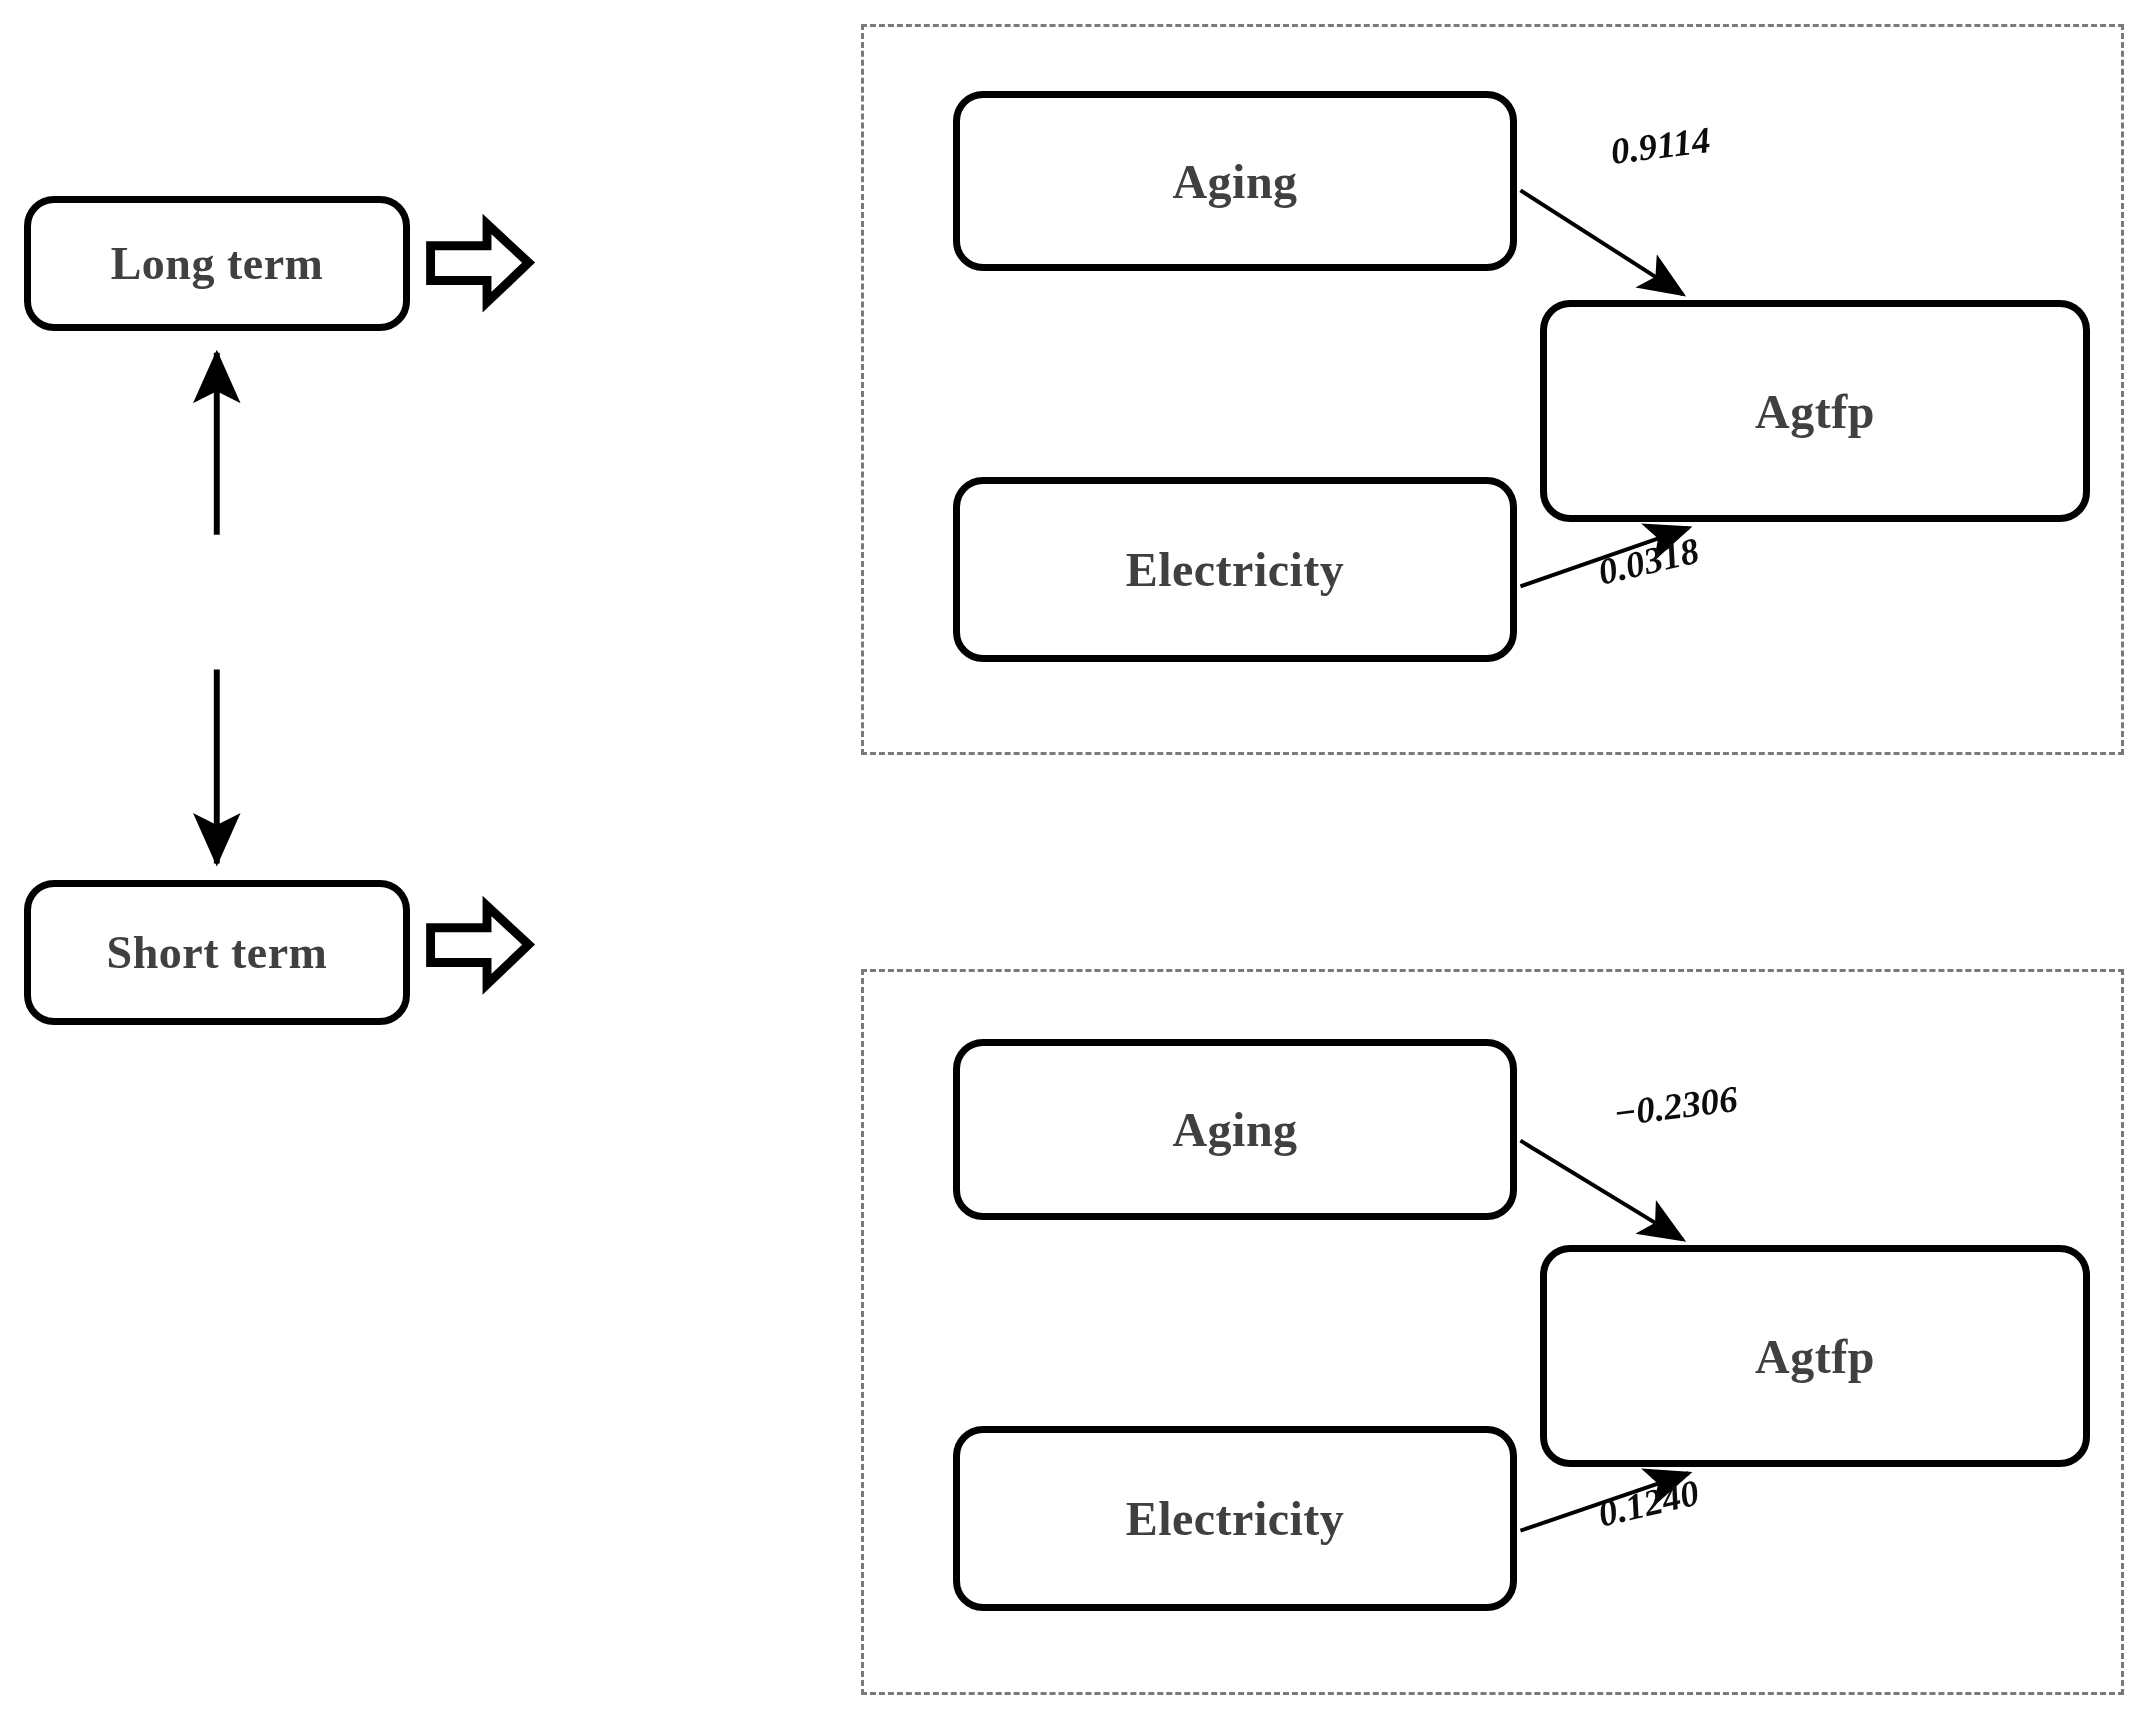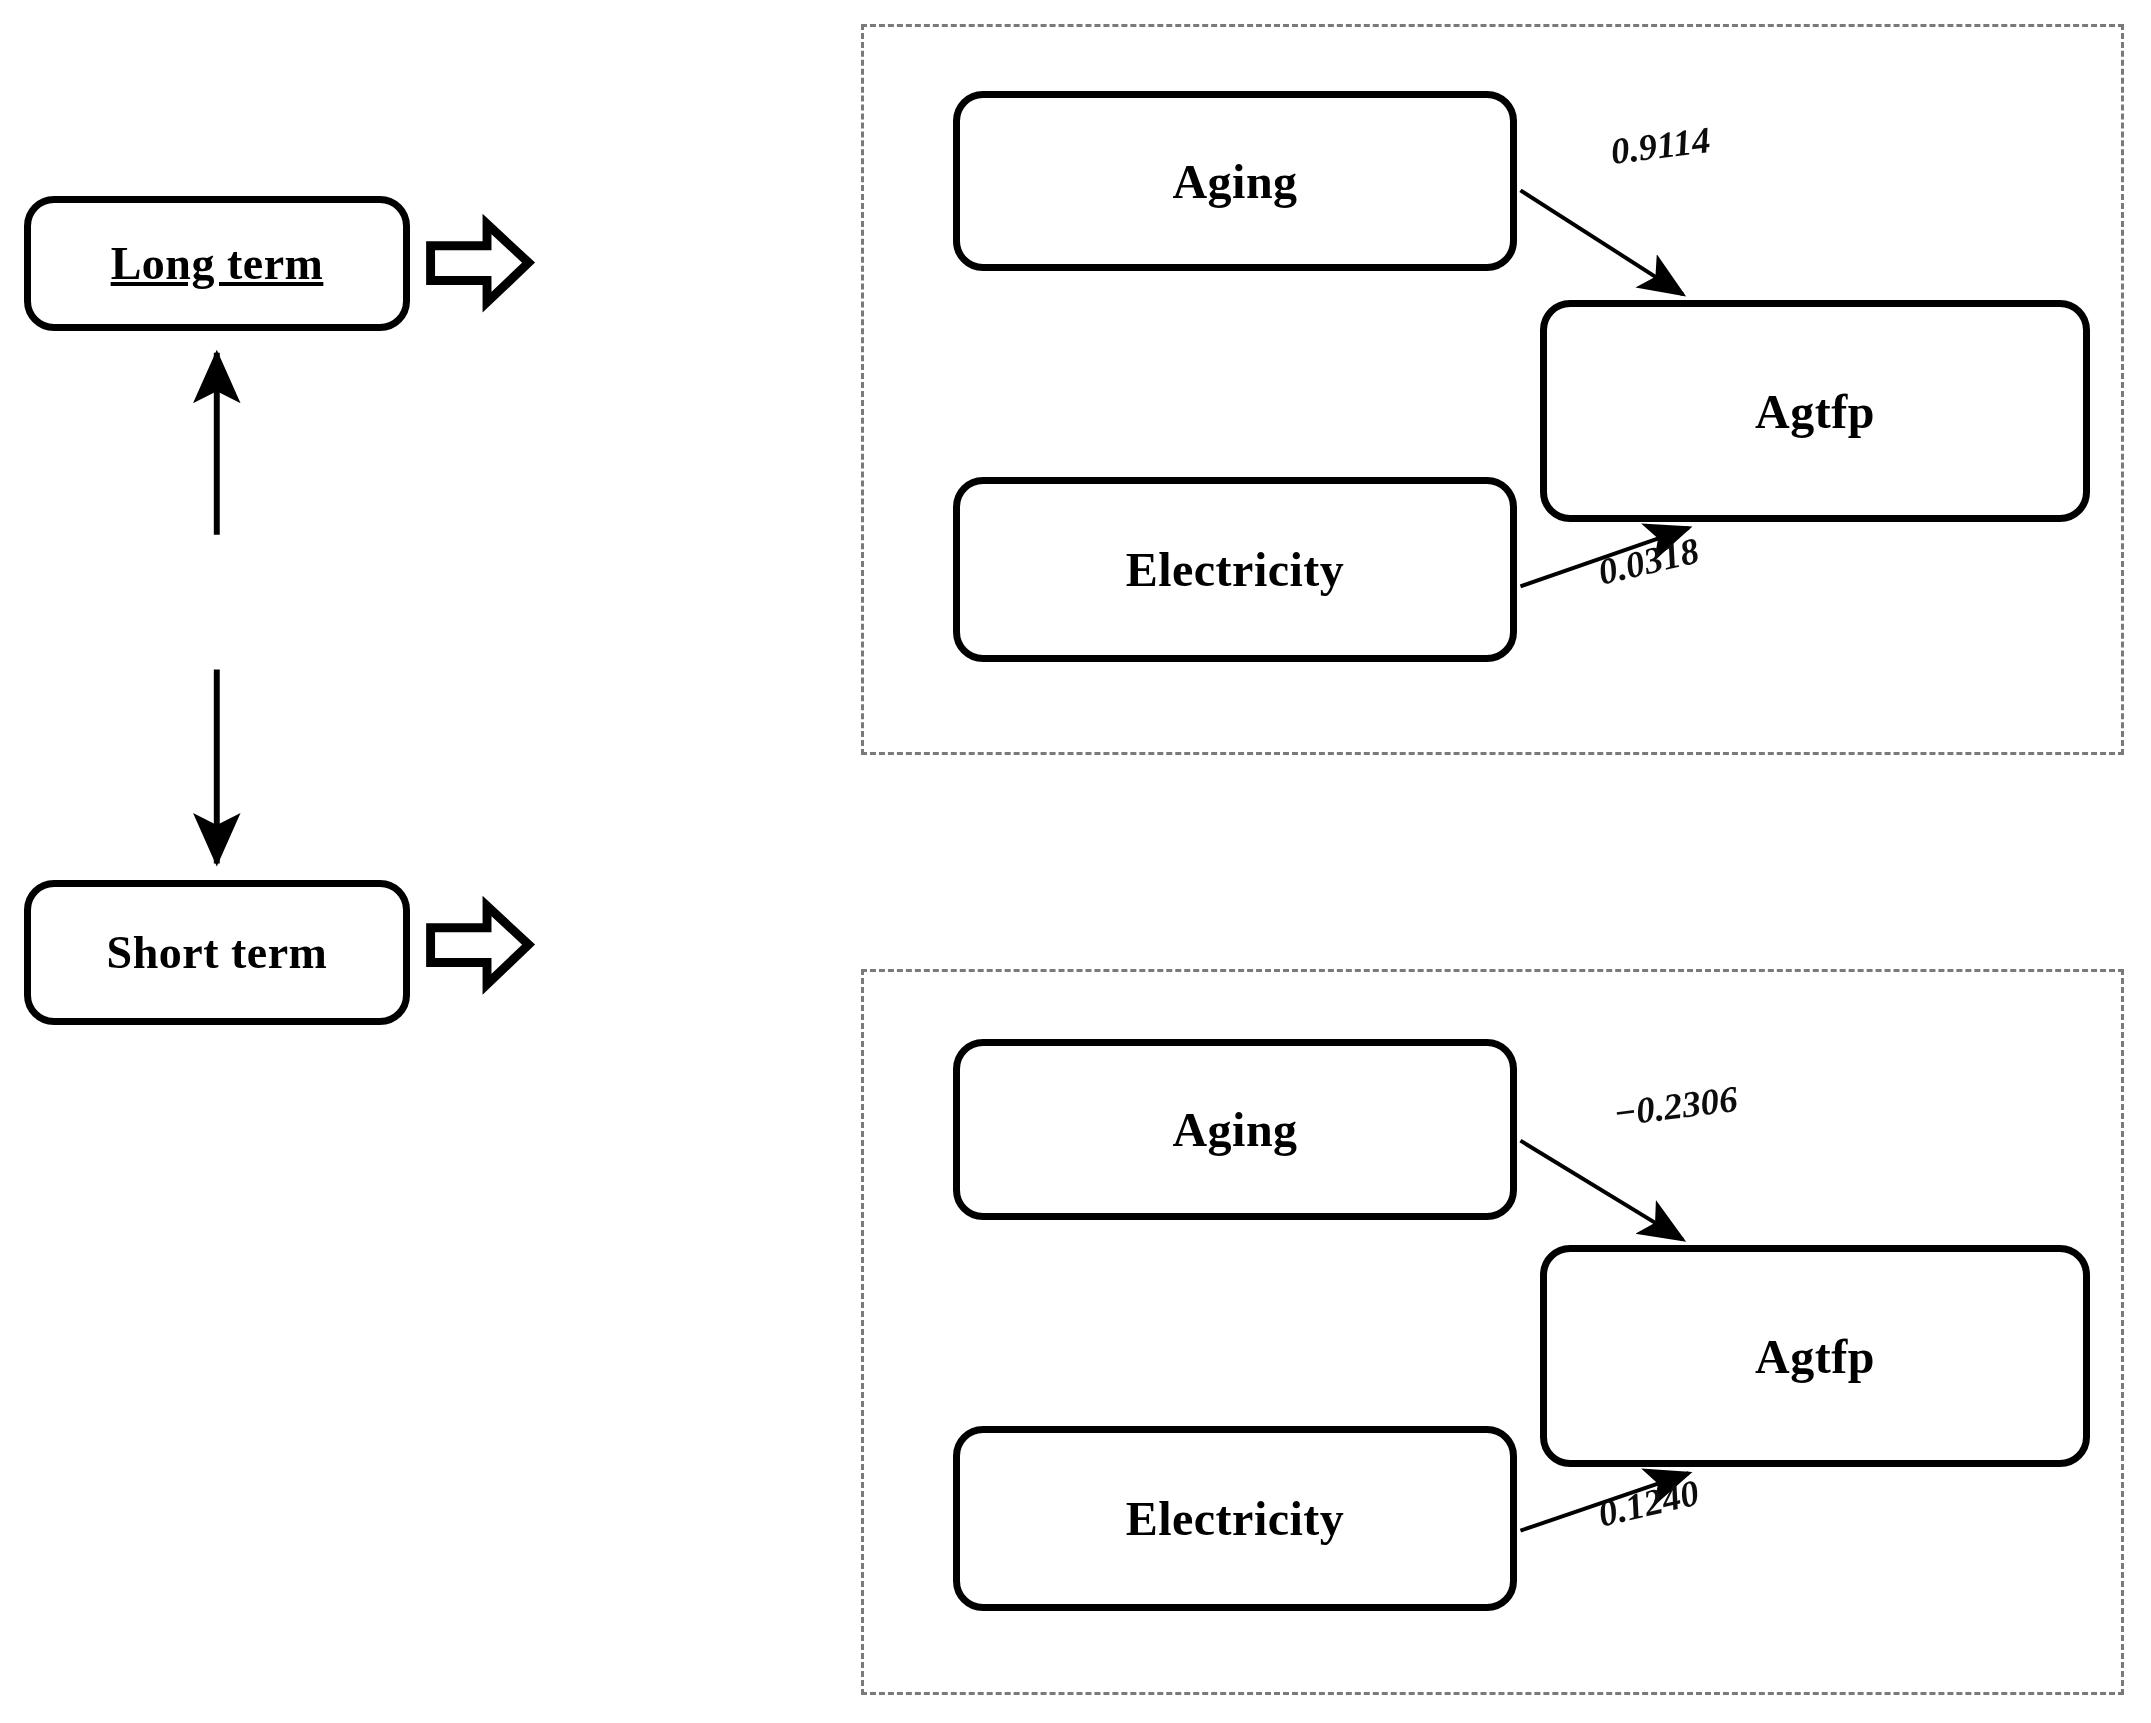--- a/index.html
+++ b/index.html
@@ -39,21 +39,21 @@
     background: #ffffff;
     border: 7px solid #000000;
     border-radius: 30px;
     display: flex;
     align-items: center;
     justify-content: center;
   }
   .node-label {
     font-family: "Liberation Serif", "DejaVu Serif", serif;
     font-weight: bold;
-    color: #000000;
+    color: #404040;
     white-space: nowrap;
     letter-spacing: 0.5px;
   }
 
   
   .panel {
     position: absolute;
     box-sizing: border-box;
     border: 3px dashed #7a7a7a;
     background: transparent;
@@ -65,21 +65,21 @@
     font-family: "Liberation Serif", "DejaVu Serif", serif;
     font-weight: bold;
     font-style: italic;
     font-size: 37px;
     color: #0c0c0c;
     white-space: nowrap;
     transform-origin: left center;
   }
 
   
-  #box-long-term  { left: 24px;  top: 196px;  width: 386px; height: 135px; text-decoration: underline; }
+  #box-long-term  { left: 24px;  top: 196px;  width: 386px; height: 135px; }
   #box-ardl       { left: 24px;  top: 538px;  width: 386px; height: 130px; }
   #box-short-term { left: 24px;  top: 880px;  width: 386px; height: 145px; }
 
   #box-long-term .node-label,
   #box-ardl .node-label,
   #box-short-term .node-label { font-size: 46px; }
 
   
   #panel-long  { left: 861px; top: 24px;  width: 1263px; height: 731px; }
   

